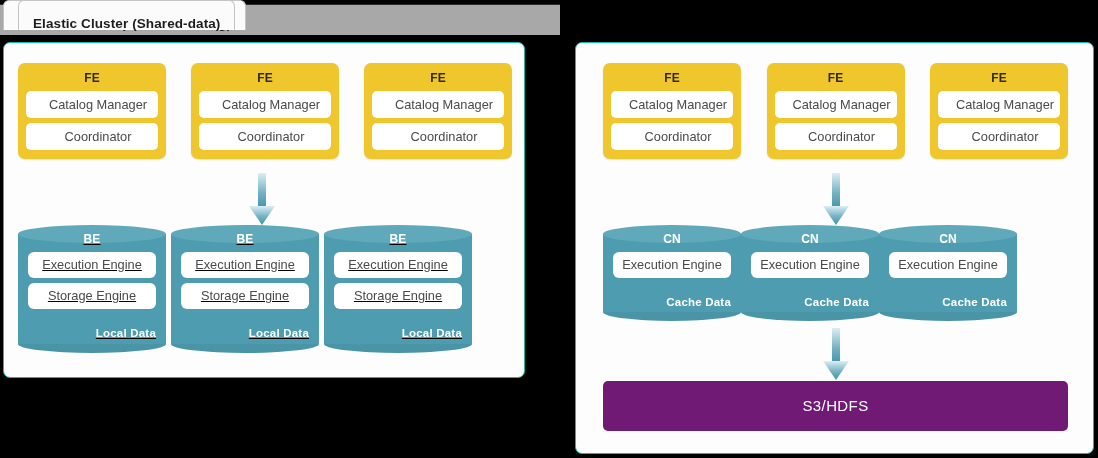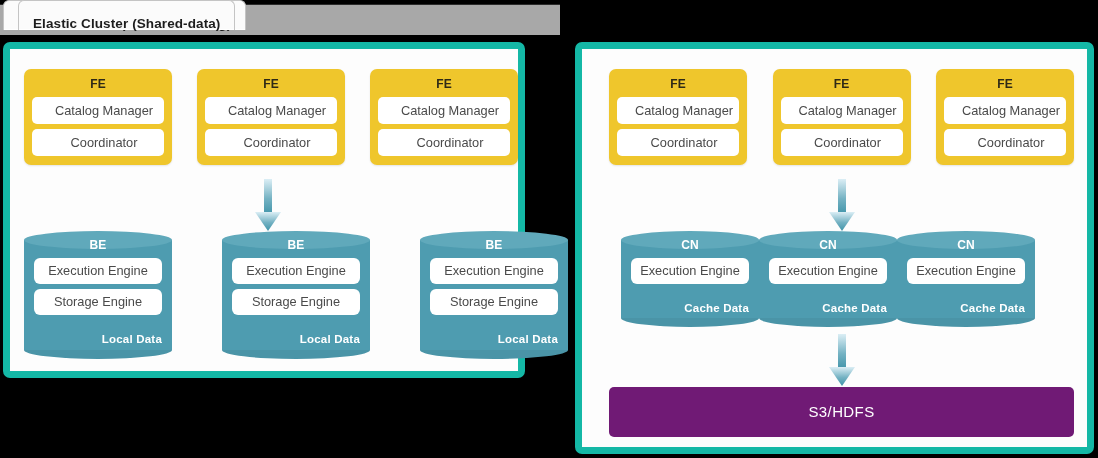--- a/index.html
+++ b/index.html
@@ -43,21 +43,21 @@
     box-sizing: border-box;
     box-shadow: 0 -1px 0 #ffffff inset;
   }
   #tab-classic { left: 3px; }
   #tab-elastic { left: 18px; }
 
   
   .panel {
     position: absolute;
     background: #fdfdfd;
-    border: 7px solid #14b8a6;
+    border: 1px solid #14b8a6;
     border-radius: 7px;
     box-sizing: border-box;
   }
   #panel-classic { left: 3px;   top: 42px; width: 522px; height: 336px; }
   #panel-elastic { left: 575px; top: 42px; width: 519px; height: 412px; }
 
   
   .row {
     position: absolute;
     display: flex;
@@ -214,21 +214,21 @@
           <stop offset="0%" stop-color="#dbeef5"></stop>
           <stop offset="55%" stop-color="#74b2c3"></stop>
           <stop offset="100%" stop-color="#3f93a8"></stop>
         </linearGradient>
       </defs>
       <rect x="9" y="0" width="8" height="36" fill="url(#gradA)"></rect>
       <polygon points="0,33 26,33 13,52" fill="url(#gradA)"></polygon>
     </svg>
   </div>
 
-  <div class="row" id="classic-be-row" style="left:14px; top:182px; width:544px;">
+  <div class="row" id="classic-be-row" style="left:14px; top:182px; width:454px;text-decoration:underline;">
 
     <div class="cyl" style="width:148px; height:128px;">
       <div class="cyl-bottom"></div>
       <div class="cyl-body"></div>
       <div class="cyl-top"></div>
       <div class="cyl-content">
         <div class="cyl-title">BE</div>
         <div class="cyl-slot">Execution Engine</div>
         <div class="cyl-slot">Storage Engine</div>
         <div class="cyl-foot">Local Data</div>
@@ -291,21 +291,21 @@
           <stop offset="0%" stop-color="#dbeef5"></stop>
           <stop offset="55%" stop-color="#74b2c3"></stop>
           <stop offset="100%" stop-color="#3f93a8"></stop>
         </linearGradient>
       </defs>
       <rect x="9" y="0" width="8" height="36" fill="url(#gradB)"></rect>
       <polygon points="0,33 26,33 13,52" fill="url(#gradB)"></polygon>
     </svg>
   </div>
 
-  <div class="row" id="elastic-cn-row" style="left:39px; top:182px; width:414px;">
+  <div class="row" id="elastic-cn-row" style="left:27px; top:182px; width:414px;">
 
     <div class="cyl" style="width:138px; height:96px;">
       <div class="cyl-bottom"></div>
       <div class="cyl-body"></div>
       <div class="cyl-top"></div>
       <div class="cyl-content">
         <div class="cyl-title">CN</div>
         <div class="cyl-slot">Execution Engine</div>
         <div class="cyl-foot">Cache Data</div>
       </div>

